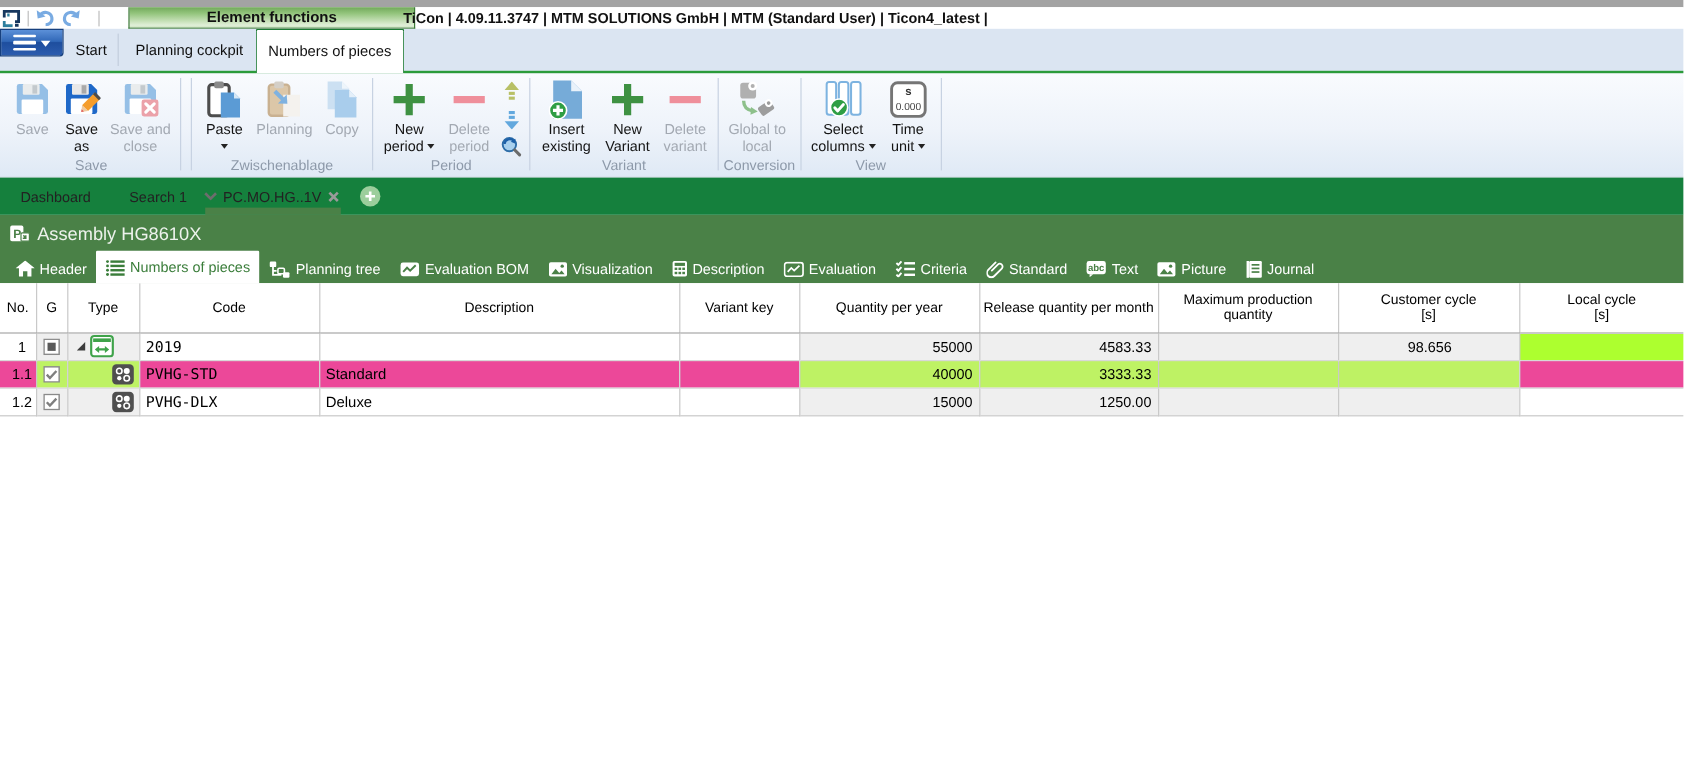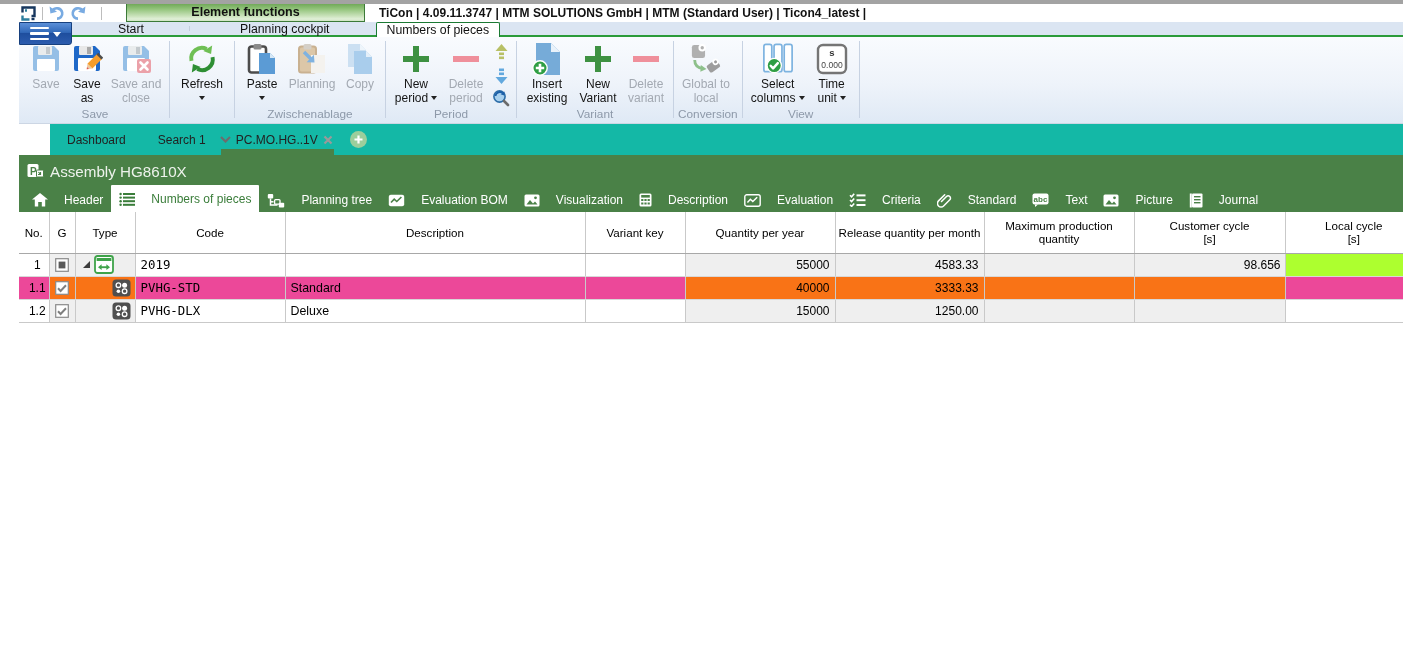--- a/index.html
+++ b/index.html
@@ -1,33 +1,33 @@
 <!DOCTYPE html>
 <html><head>
 <meta charset="utf-8">
 <style>
   * { margin:0; padding:0; box-sizing:border-box; }
   html,body { width:1403px; height:645px; background:#fff; overflow:hidden; }
   body { font-family:"Liberation Sans", sans-serif; color:#1a1a1a; }
-  .window { width:1403px; height:645px; border-top:4px solid #a3a3a3; background:#fff; position:relative;padding-left:19px; }
+  .window { width:1403px; height:645px; border-top:6px solid #a3a3a3; background:#fff; position:relative; }
 
   
   .titlebar { height:18px; background:#fff; display:flex; align-items:center; position:relative; }
   .tb-icon { margin-left:2px; width:15px; height:15px; display:flex; align-items:center; }
   .tb-sep { width:1px; height:13px; background:#bdbdbd; margin:0 6px; }
   .tb-btn { width:16px; height:15px; display:flex; align-items:center; justify-content:center; margin-right:5px; }
   .ctx-tab { position:absolute; left:107px; top:0; width:239px; height:18px;
              background:linear-gradient(180deg,#71a95a 0%, #93c47c 30%, #cbe3bd 72%, #e0efd8 88%, #cfe5c2 100%);
              border:1px solid #3c7a38; border-top:none; text-align:center; font-size:12.5px; font-weight:700;
              color:#111; line-height:17px; }
-  .win-title { position:absolute; left:360px; top:1px; font-size:12px; font-weight:700; color:#111; letter-spacing:0; line-height:17px; white-space:nowrap; }
+  .win-title { position:absolute; left:336px; top:1px; font-size:12px; font-weight:700; color:#111; letter-spacing:0; line-height:17px; white-space:nowrap; }
 
   
-  .ribbon-tabrow { height:15px; background:#dbe5f2; display:flex; align-items:stretch; position:relative;
-                   border-bottom:2px solid #2b9b3a;gap:36px; }
+  .ribbon-tabrow { height:37px; background:#dbe5f2; display:flex; align-items:stretch; position:relative;
+                   border-bottom:2px solid #2b9b3a; }
   .appmenu-btn { width:53px; height:23px; margin:0; border-radius:0 0 3px 0;
                  background:linear-gradient(180deg,#5c90d8 0%, #3168b8 45%, #1e4e9e 50%, #2c5cae 100%);
                  border:1px solid #17407e; display:flex; align-items:center; justify-content:center; gap:4px; }
   .hamburger { display:flex; flex-direction:column; gap:3px; }
   .hamburger span { display:block; width:19px; height:2.5px; background:#fff; border-radius:1px; }
   .appmenu-caret { width:0; height:0; border-left:4px solid transparent; border-right:4px solid transparent; border-top:5px solid #fff; margin-top:2px;}
   .rtab { font-size:12.3px; color:#111; padding:0 10px; display:flex; align-items:center; }
   .rtab-sep { width:1px; background:#c3cedd; margin:4px 0; }
   .rtab.active { background:#fff; border:1px solid #1b7a33; border-bottom:none; border-radius:2px 2px 0 0;
                  margin-bottom:-2px; position:relative; z-index:3; padding:0 10px; }
@@ -43,52 +43,52 @@
   .rbtn .ricon { width:32px; height:34px; display:flex; align-items:center; justify-content:center; }
   .rbtn .rlabel { width:100%; font-size:12px; line-height:13.5px; text-align:center; color:#141414; margin-top:2px; }
   .rbtn.disabled .rlabel { color:#a3a9b2; }
   
   .caret-down { display:inline-block; width:0; height:0; border-left:3.5px solid transparent; border-right:3.5px solid transparent; border-top:4px solid #222; vertical-align:middle; margin-left:3px; }
   .caret-below { margin:4px auto 0 auto; border-left:3.5px solid transparent; border-right:3.5px solid transparent; border-top:4px solid #222; width:0; height:0; }
   .small-col { display:flex; flex-direction:column; align-items:center; justify-content:flex-start; gap:3px; padding:2px 2px 0 2px; }
   .small-btn { width:18px; height:20px; display:flex; align-items:center; justify-content:center; }
 
   
-  .doctabs { height:31px; background:#14b8a6; display:flex; align-items:center; position:relative;margin-left:31px; }
+  .doctabs { height:31px; background:#15803d; display:flex; align-items:center; position:relative; }
   .dtab { font-size:12px; color:#222; height:100%; display:flex; align-items:center; }
   .dtab-active { display:flex; align-items:center; gap:5px; padding:0 8px; height:100%; position:relative; }
   .dtab-active .dlabel { font-size:12px; color:#222; }
   .active-underline { position:absolute; left:171px; top:25px; width:113px; height:6px; background:#4a8147; }
   .newtab-btn { width:17px; height:17px; border-radius:50%; background:#9cce9c; display:flex; align-items:center; justify-content:center; margin-left:9px; }
   .newtab-btn svg { display:block; }
 
   
   .panel-head { background:#4a8147; height:57px; }
   .panel-title { height:33px; display:flex; align-items:center; padding-left:8px; gap:6px; }
   .panel-title .ptext { color:#edf2ec; font-size:15.2px; }
   .panel-tabs { height:24px; display:flex; align-items:flex-end; padding-left:5px; position:relative; }
-  .ptab { height:24px; display:flex; align-items:center; gap:16px; padding:0 8px; color:#fff; font-size:12px; white-space:nowrap; }
+  .ptab { height:24px; display:flex; align-items:center; gap:4px; padding:0 8px; color:#fff; font-size:12px; white-space:nowrap; }
   .ptab .pticon { display:flex; align-items:center; }
   .ptab.active { background:#fff; color:#3a7d3a; height:27px; border-radius:1px 1px 0 0; }
 
   
   table.grid { border-collapse:collapse; table-layout:fixed; width:1403px; background:#fff; }
   table.grid th { font-weight:400; font-size:11.6px; color:#000; text-align:center; vertical-align:middle;
                   border-right:1px solid #c9c9c9; border-bottom:1px solid #a8a8a8; height:41px; line-height:13.5px; padding:0 2px; white-space:nowrap; overflow:hidden;}
   table.grid td { font-size:12px; color:#000; border-right:1px solid #c9c9c9; border-bottom:1px solid #d8d8d8; height:23px; padding:0 4px; white-space:nowrap; overflow:hidden; background:#fff; }
   table.grid tr.alt td { background:#ec4899; }
   table.grid td.gray { background:#efefef; }
-  table.grid tr.alt td.gray { background:#f97316; }
+  table.grid tr.alt td.gray { background:#bef264; }
   table.grid td.no-cell { text-align:center; border-right:1px solid #c9c9c9; padding:0 0 0 7px; }
   table.grid td.g-cell { text-align:center; padding:0; }
   table.grid td.type-cell { padding:0; }
   table.grid td.code-cell { font-family:"DejaVu Sans Mono", monospace; font-size:12.4px; padding-left:5px; }
   table.grid td.desc-cell { font-size:12.4px; padding-left:5px; }
   table.grid td.num { text-align:right; padding-right:5px; }
-  table.grid td.left { text-align:right; padding-left:6px; }
+  table.grid td.left { text-align:center; padding-left:6px; }
   table.grid td.hl { background:#adff2f !important; }
   table.grid tr.lastrow td { border-bottom:1px solid #c9c9c9; }
   .type-wrap { display:flex; align-items:center; height:100%; }
   .type-wrap.indent1 { justify-content:flex-end; padding-right:4px; }
   .type-wrap .exp { margin-left:6px; margin-right:3px; display:flex; }
   .cb-wrap { display:inline-flex; vertical-align:middle; }
 
   .rest { background:#fff; }
 </style>
 </head>
@@ -181,34 +181,20 @@
             </svg>
           </span>
           <span class="rlabel">Save and close</span>
         </div>
       </div>
       <div class="rgroup-label">Save</div>
     </div>
     <div class="rsep"></div>
 
     <div class="rgroup">
-      <div class="rgroup-buttons">
-        <div class="rbtn" style="width:56px">
-          <span class="ricon">
-            <svg width="34" height="34" viewBox="0 0 34 34">
-              <path d="M5.8 19 A 11.4 11.4 0 0 1 22 6.4" fill="none" stroke="#6fbf54" stroke-width="4.2"></path>
-              <path d="M27.8 2.6 L26.6 11.8 L18.4 8.4 Z" fill="#6fbf54"></path>
-              <path d="M28.2 15 A 11.4 11.4 0 0 1 12 27.6" fill="none" stroke="#2e8f34" stroke-width="4.2"></path>
-              <path d="M6.2 31.4 L7.4 22.2 L15.6 25.6 Z" fill="#2e8f34"></path>
-            </svg>
-          </span>
-          <span class="rlabel">Refresh</span>
-          <span class="caret-below"></span>
-        </div>
-      </div>
       <div class="rgroup-label"></div>
     </div>
     <div class="rsep"></div>
 
     <div class="rgroup">
       <div class="rgroup-buttons">
         <div class="rbtn" style="width:46px">
           <span class="ricon">
             <svg width="32" height="32" viewBox="0 0 32 32">
               <rect x="3" y="3.5" width="17" height="26" rx="2.5" fill="#fff" stroke="#4c4c4c" stroke-width="2.6"></rect>

